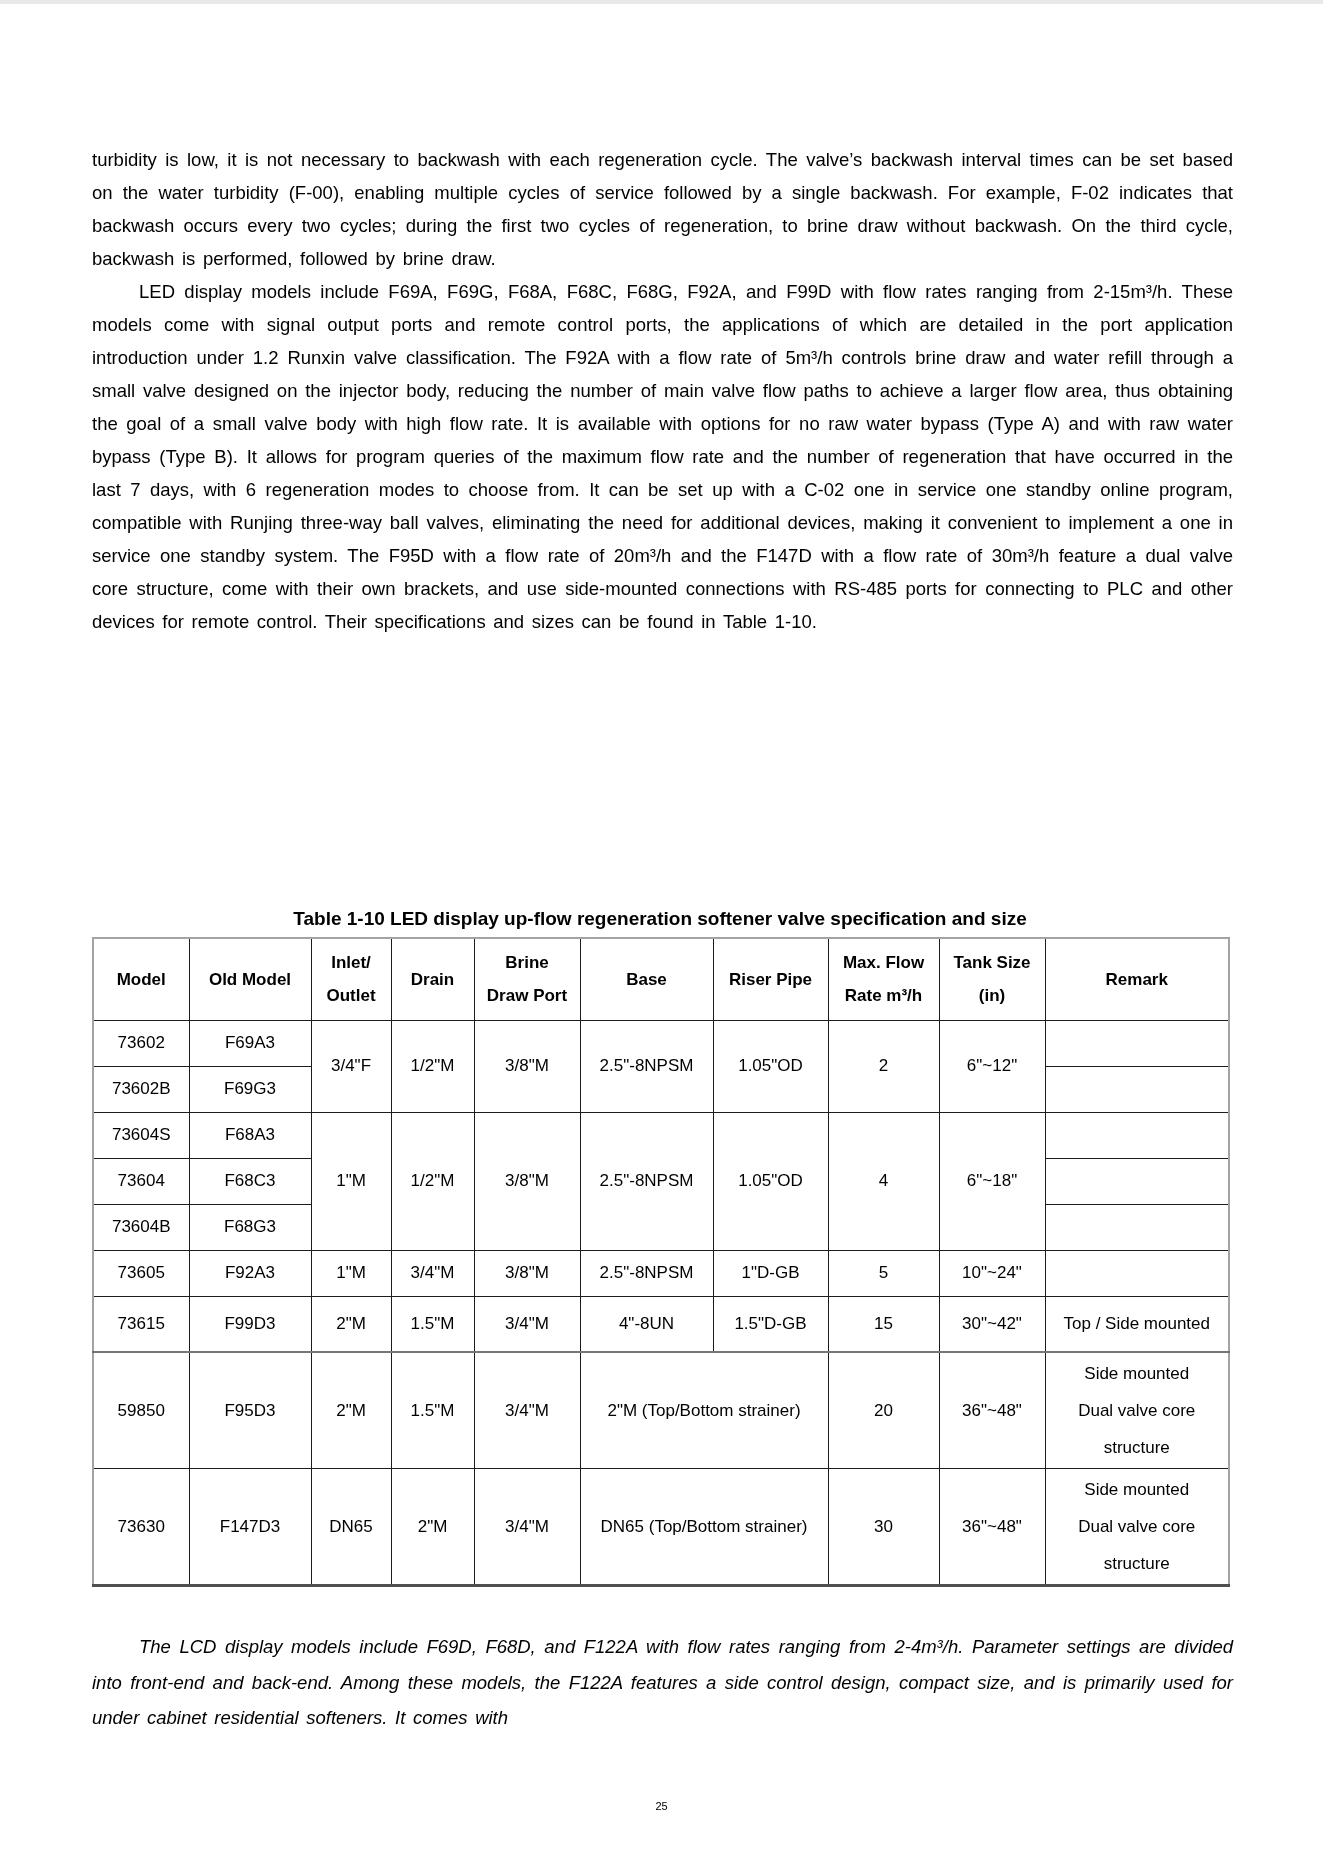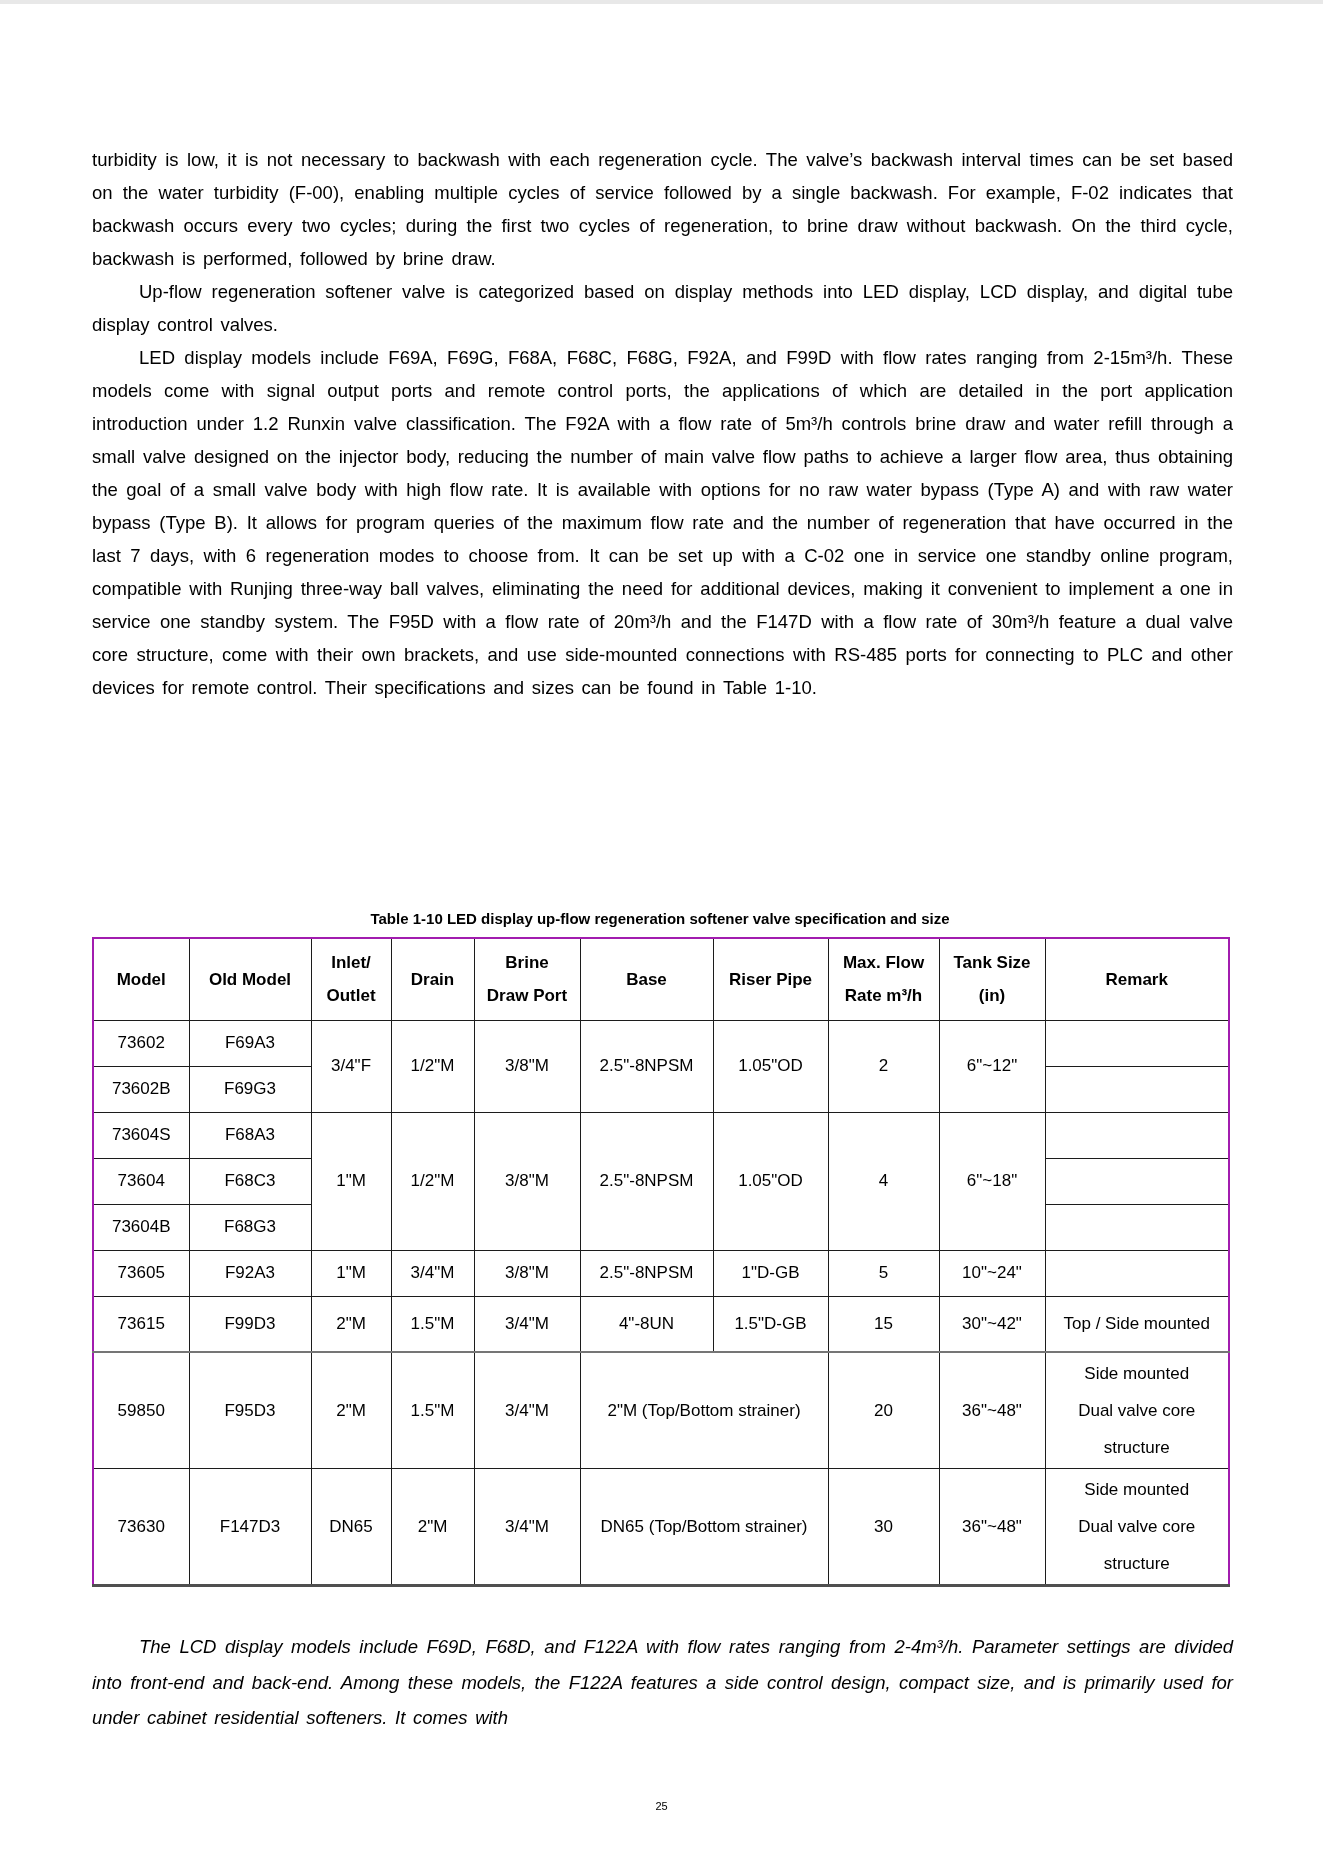--- a/index.html
+++ b/index.html
@@ -28,32 +28,32 @@
     color: #000;
   }
   .para.indent { text-indent: 47px; }
   .table-title {
     position: absolute;
     top: 903px;
     left: 92px;
     width: 1136px;
     text-align: center;
     font-weight: bold;
-    font-size: 15px;
+    font-size: 19px;
     line-height: 24px;
     color: #000;
   }
   table.spec-table {
     position: absolute;
     top: 933px;
     left: 92px;
     width: 1136px;
     border-collapse: collapse;
     table-layout: fixed;
-    border: 2px solid #a21caf;
+    border: 2px solid #a3a3a3;
   }
   .spec-table th, .spec-table td {
     border: 1px solid #1c1c1c;
     text-align: center;
     vertical-align: middle;
     padding: 2px 5px;
     font-size: 17px;
     white-space: pre-line;
     overflow: hidden;
   }
@@ -87,21 +87,20 @@
     color: #000;
   }
 </style>
 </head>
 <body>
 
 <div class="page">
 
   <div class="top-text">
     <p class="para">turbidity is low, it is not necessary to backwash with each regeneration cycle. The valve’s backwash interval times can be set based on the water turbidity (F-00), enabling multiple cycles of service followed by a single backwash. For example, F-02 indicates that backwash occurs every two cycles; during the first two cycles of regeneration, to brine draw without backwash. On the third cycle, backwash is performed, followed by brine draw.</p>
-    <p class="para indent">Up-flow regeneration softener valve is categorized based on display methods into LED display, LCD display, and digital tube display control valves.</p>
     <p class="para indent">LED display models include F69A, F69G, F68A, F68C, F68G, F92A, and F99D with flow rates ranging from 2-15m³/h. These models come with signal output ports and remote control ports, the applications of which are detailed in the port application introduction under 1.2 Runxin valve classification. The F92A with a flow rate of 5m³/h controls brine draw and water refill through a small valve designed on the injector body, reducing the number of main valve flow paths to achieve a larger flow area, thus obtaining the goal of a small valve body with high flow rate. It is available with options for no raw water bypass (Type A) and with raw water bypass (Type B). It allows for program queries of the maximum flow rate and the number of regeneration that have occurred in the last 7 days, with 6 regeneration modes to choose from. It can be set up with a C-02 one in service one standby online program, compatible with Runjing three-way ball valves, eliminating the need for additional devices, making it convenient to implement a one in service one standby system. The F95D with a flow rate of 20m³/h and the F147D with a flow rate of 30m³/h feature a dual valve core structure, come with their own brackets, and use side-mounted connections with RS-485 ports for connecting to PLC and other devices for remote control. Their specifications and sizes can be found in Table 1-10.</p>
   </div>
 
   <div class="table-title">Table 1-10 LED display up-flow regeneration softener valve specification and size</div>
 
   <table class="spec-table">
     <colgroup>
       <col style="width:96px">
         <col style="width:122px">
         <col style="width:80px">

